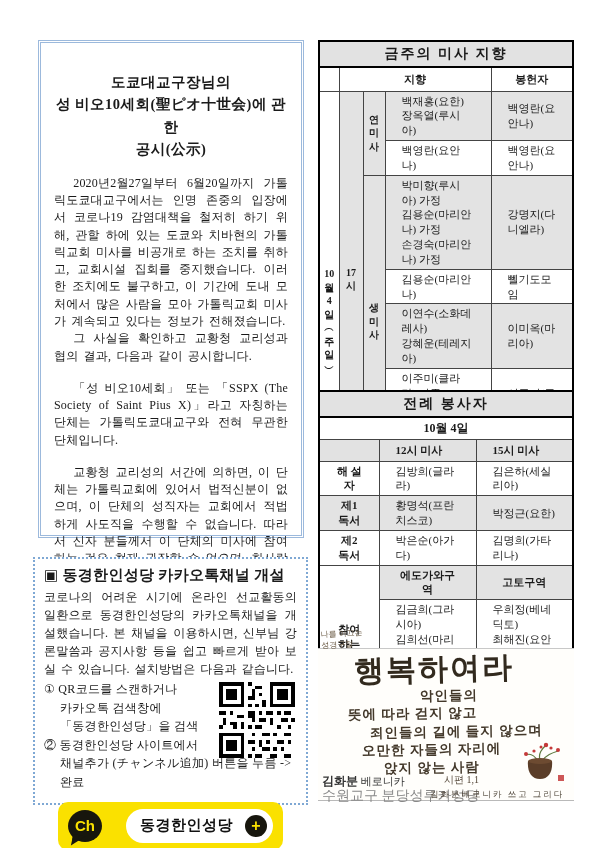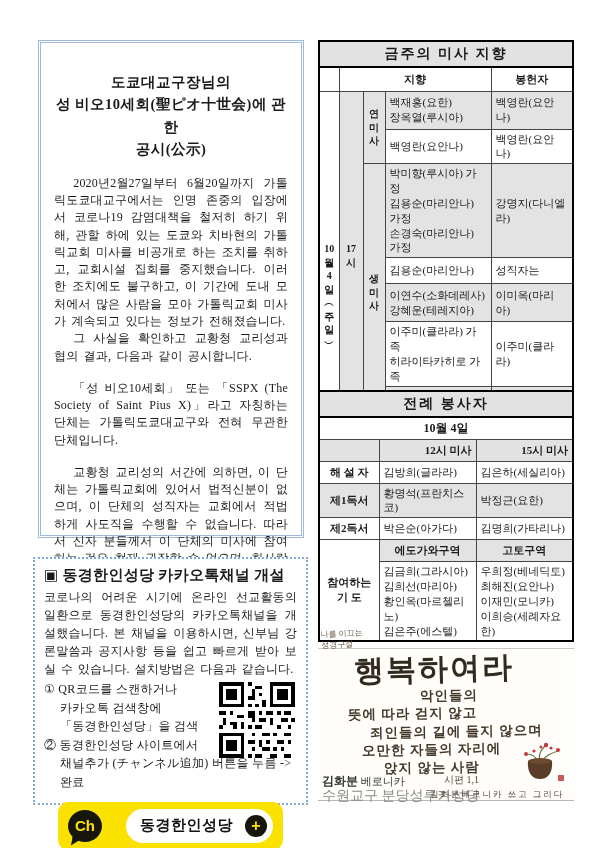--- a/index.html
+++ b/index.html
@@ -69,29 +69,29 @@
 
   
   table { border-collapse:collapse; table-layout:fixed; }
   .rtable {
     position:absolute; left:318px; width:254px; background:#fff;
     font-size:11px;
   }
   .mass-table { top:40px; }
   .serv-table { top:390px; }
   .rtable td {
-    border:1px solid #444; padding:2px 4px; line-height:1.35; vertical-align:middle;
+    border:1px solid #444; padding:2px 16px; line-height:1.35; vertical-align:middle;
   }
   .rtable { border:2px solid #000; }
   .tbl-title {
     background:#e2e2e2; text-align:center; font-weight:bold; font-size:14px;
     letter-spacing:2px; height:26px; border-bottom:2px solid #000 !important;
   }
   .tbl-subhead { text-align:center; font-weight:bold; font-size:12px; height:22px; }
-  .colhead { background:#e2e2e2; text-align:right; font-weight:bold; height:22px; }
+  .colhead { background:#e2e2e2; text-align:left; font-weight:bold; height:22px; }
   .vert {
     text-align:center; font-weight:bold; font-size:10px; line-height:1.25;
     padding:2px 0 !important; white-space:pre-line;
   }
   .gray { background:#e3e3e3; }
   .white { background:#ffffff; }
   .bold { font-weight:bold;margin-left:27px; }
   .center { text-align:center; }
 
   
@@ -263,21 +263,21 @@
       <td class="vert gray" rowspan="5">생
 미
 사</td>
       <td class="pre gray">박미향(루시아) 가정
 김용순(마리안나) 가정
 손경숙(마리안나) 가정</td>
       <td class="gray">강명지(다니엘라)</td>
     </tr>
     <tr style="height:26px">
       <td class="white">김용순(마리안나)</td>
-      <td class="white">성직자는</td>
+      <td class="white">뻴기도모임</td>
     </tr>
     <tr style="height:38px">
       <td class="pre gray">이연수(소화데레사)
 강혜운(테레지아)</td>
       <td class="gray">이미옥(마리아)</td>
     </tr>
     <tr style="height:38px">
       <td class="pre white">이주미(클라라) 가족
 히라이타카히로 가족</td>
       <td class="white">이주미(클라라)</td>

